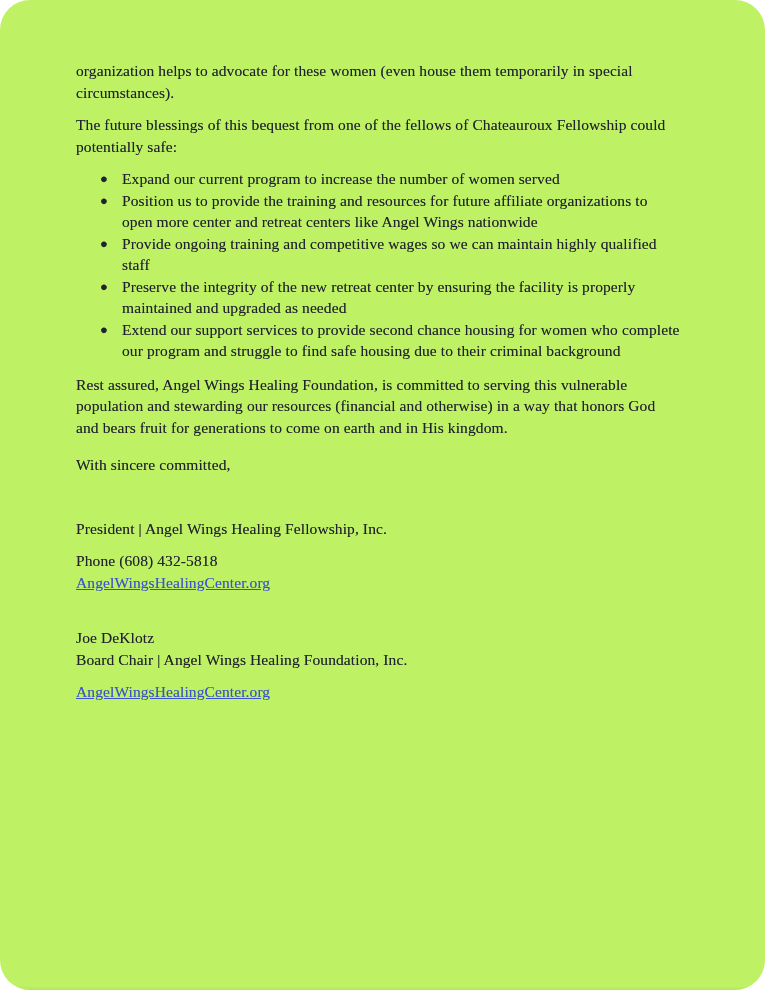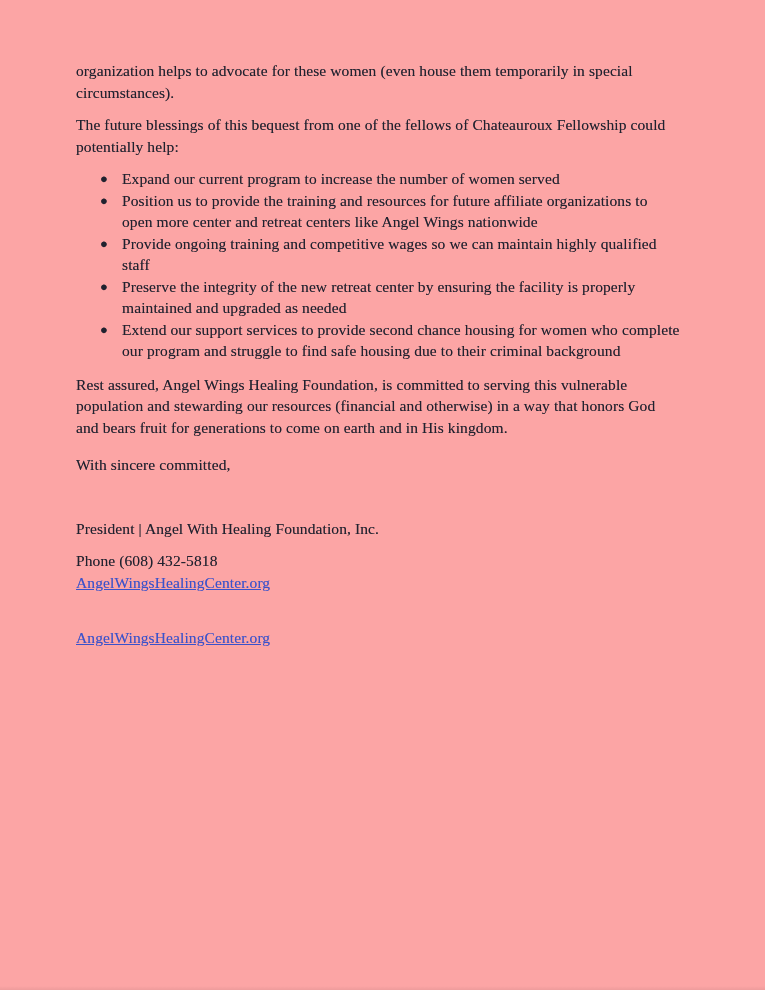--- a/index.html
+++ b/index.html
@@ -9,22 +9,23 @@
   body {
     width: 765px;
     height: 990px;
     background: #ffffff;
     font-family: "Liberation Serif", serif;
   }
   .sheet {
     position: relative;
     width: 765px;
     height: 990px;
-    background: #fca5a5;
+    background: #bef264;
     overflow: hidden;
+    border-radius: 30px;
   }
   
   .scan-edge {
     position: absolute;
     left: 0;
     bottom: 0;
     width: 100%;
     height: 4px;
     background: linear-gradient(to bottom, rgba(0,0,0,0), rgba(0,0,0,0.06));
   }
@@ -83,21 +84,21 @@
 </head>
 <body>
 
 <div class="sheet">
   <div class="letter-content">
 
     <p class="para">organization helps to advocate for these women (even house them temporarily in special
 circumstances).</p>
 
     <p class="para">The future blessings of this bequest from one of the fellows of Chateauroux Fellowship could
-potentially help:</p>
+potentially safe:</p>
 
     <ul class="bullet-list">
       <li class="bullet-item">
         <span class="bullet-icon">●</span>
         <span class="bullet-text">Expand our current program to increase the number of women served</span>
       </li>
       <li class="bullet-item">
         <span class="bullet-icon">●</span>
         <span class="bullet-text">Position us to provide the training and resources for future affiliate organizations to
 open more center and retreat centers like Angel Wings nationwide</span>
@@ -120,29 +121,33 @@
     </ul>
 
     <p class="para closing-para">Rest assured, Angel Wings Healing Foundation, is committed to serving this vulnerable
 population and stewarding our resources (financial and otherwise) in a way that honors God
 and bears fruit for generations to come on earth and in His kingdom.</p>
 
     <p class="para valediction">With sincere committed,</p>
 
     <div class="sig-block">
       <div class="sig-id">
-        <div>President | Angel With Healing Foundation, Inc.</div>
+        <div>President | Angel Wings Healing Fellowship, Inc.</div>
       </div>
       <div class="sig-contact">
         <div>Phone (608) 432-5818</div>
         <a class="website-link" href="#">AngelWingsHealingCenter.org</a>
       </div>
     </div>
 
     <div class="sig-block">
+      <div class="sig-id">
+        <div>Joe DeKlotz</div>
+        <div>Board Chair | Angel Wings Healing Foundation, Inc.</div>
+      </div>
       <div class="sig-contact">
         <a class="website-link" href="#">AngelWingsHealingCenter.org</a>
       </div>
     </div>
 
   </div>
   <div class="scan-edge"></div>
 </div>
 
 </body></html>

